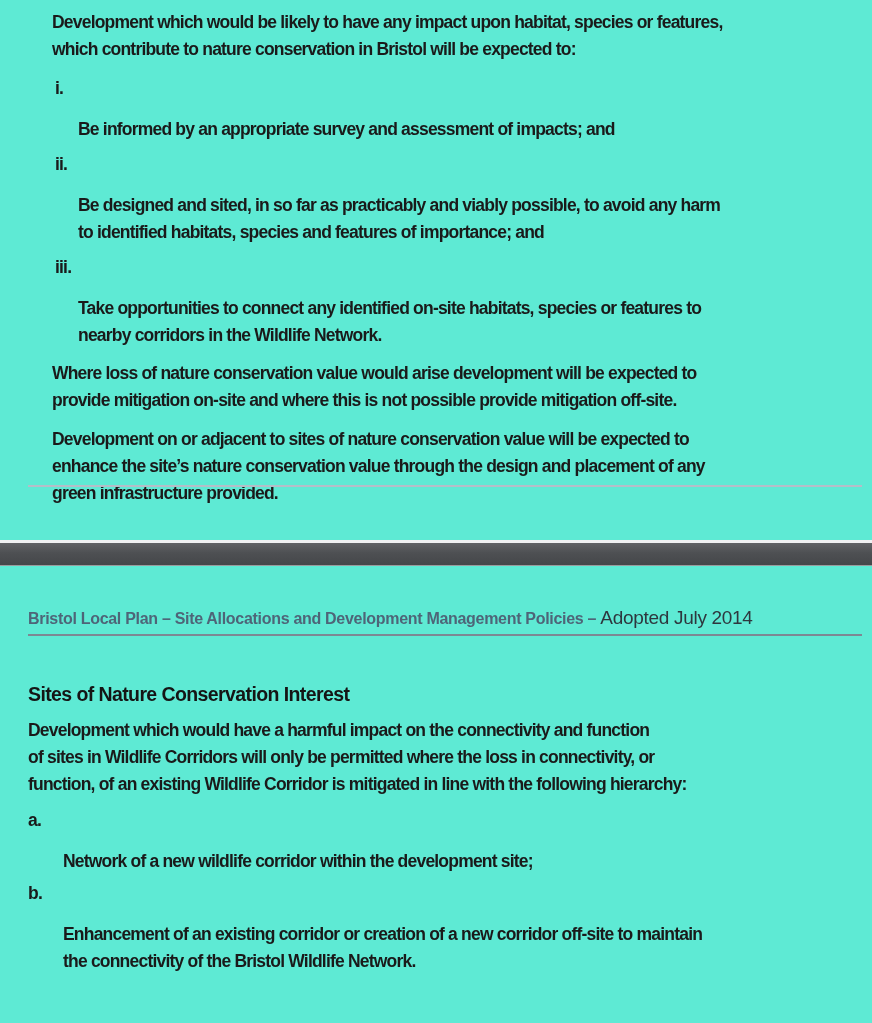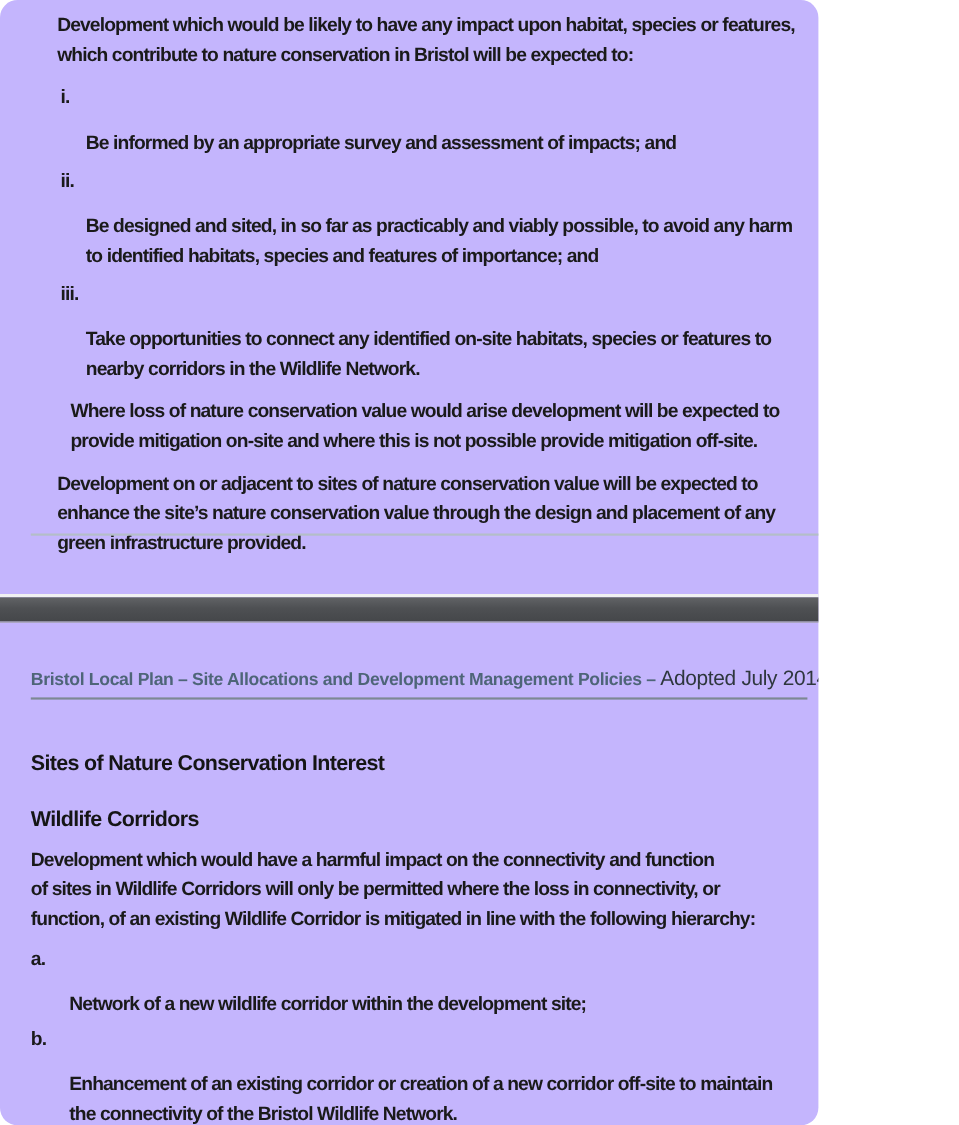--- a/index.html
+++ b/index.html
@@ -1,46 +1,45 @@
 <!DOCTYPE html>
 <html><head>
 <meta charset="utf-8">
 <style>
   html, body { margin: 0; padding: 0; background: #ffffff; }
   .page {
     position: relative;
-    width: 744px;
+    width: 872px;
     height: 1023px;
-    background: #c4b5fd;
+    background: #5eead4;
     overflow: hidden;
     font-family: "Liberation Sans", sans-serif;
     font-weight: bold;
     color: #1a1a1a;
-    border-radius: 16px;
   }
   .body-text {
     font-size: 17.5px;
     line-height: 27px;
     letter-spacing: -0.8px;
     white-space: pre-line;
   }
   
   .page-top {
     position: absolute;
     top: 9px;
     left: 52px;
     right: 8px;
   }
   .ol-top { margin-left: 3px; }
   .li { display: flex; }
   .li .marker { flex: 0 0 23px; }
   .li .text  { flex: 1 1 auto; margin-top: 41px; }
   .mt12 { margin-top: 12px; }
   .mt8  { margin-top: 8px; }
-  .p2   { margin-top: 11px; margin-left: 12px; }
+  .p2   { margin-top: 11px; }
   .p3   { margin-top: 12px; }
   
   .footer-rule {
     position: absolute;
     top: 485px; left: 28px; width: 834px; height: 2px;
     background: #b4bec8;
   }
   .sep-strip {
     position: absolute;
     top: 540px; left: 0; width: 872px; height: 3px;
@@ -130,21 +129,20 @@
 
   <div class="page-bottom">
 
     <div class="doc-header"><span>Bristol Local Plan – Site Allocations and Development Management Policies – </span><span class="subtitle">Adopted July 2014</span></div>
 
     <div class="header-rule"></div>
 
     <div class="section-heading h1">Sites of Nature Conservation Interest</div>
 
 
-    <div class="section-heading h2">Wildlife Corridors</div>
 
     <div class="body-text b2">Development which would have a harmful impact on the connectivity and function
 of sites in Wildlife Corridors will only be permitted where the loss in connectivity, or
 function, of an existing Wildlife Corridor is mitigated in line with the following hierarchy:</div>
 
     <div class="ol-bottom">
       <div class="li">
         <span class="marker body-text">a.</span>
         <span class="text body-text">Network of a new wildlife corridor within the development site;</span>
       </div>

